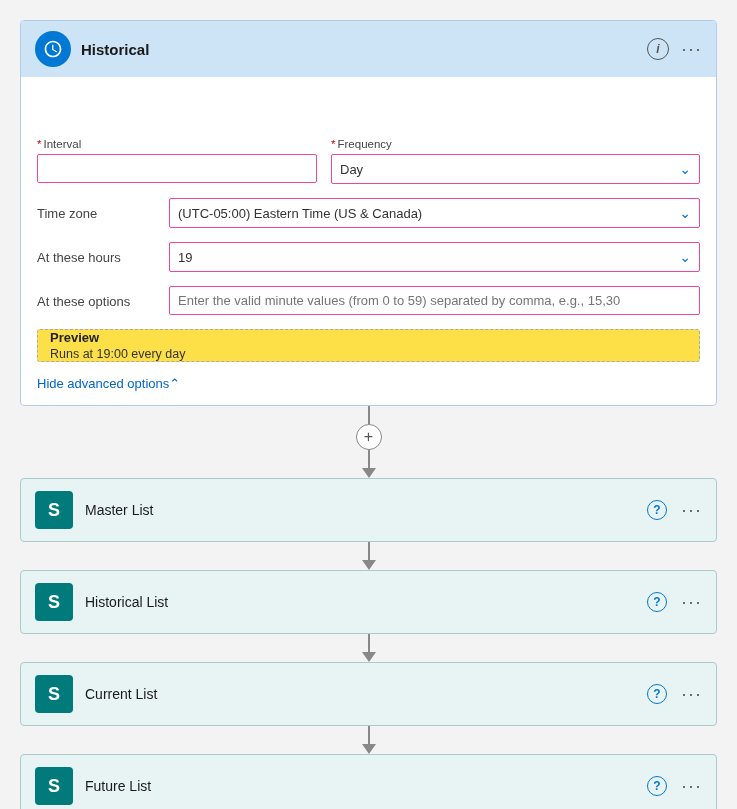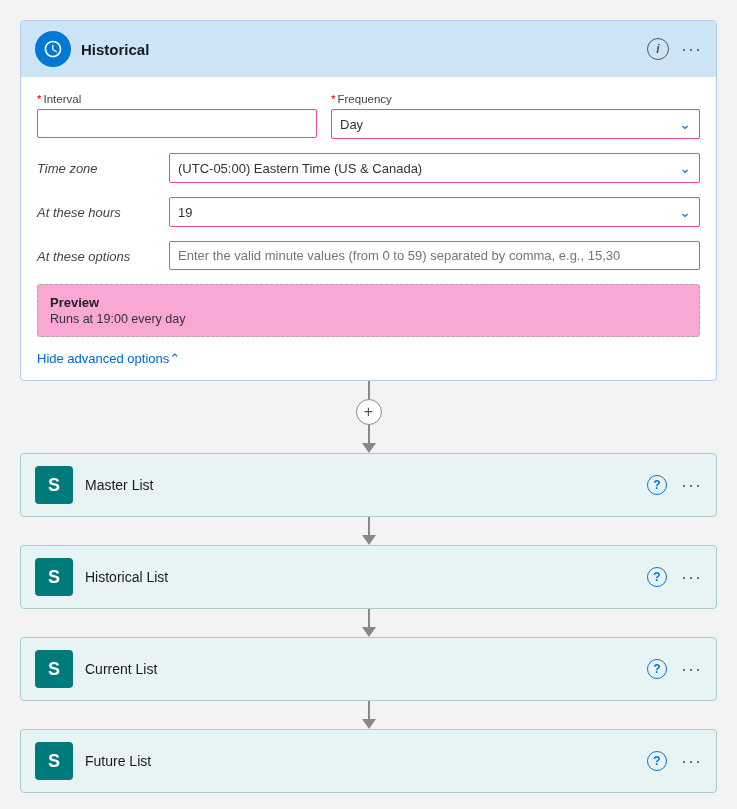--- a/index.html
+++ b/index.html
@@ -72,20 +72,21 @@
     }
     .dots-btn {
       font-size: 18px;
       letter-spacing: 1px;
       cursor: pointer;
       color: #555;
     }
 
     .card-body {
       padding: 16px 16px 14px;
+      margin-top: 45px;
     }
 
     
     .form-row {
       display: flex;
       align-items: flex-start;
       margin-bottom: 14px;
       gap: 12px;
     }
     .form-row.top-row {
@@ -131,43 +132,42 @@
     .select-box .chevron {
       color: #0078d4;
       font-size: 14px;
     }
     .row-label {
       width: 120px;
       min-width: 120px;
       font-size: 13px;
       color: #444;
       padding-top: 8px;
-      font-style: italic;
     }
     .row-input {
       flex: 1;
     }
     .row-input input[type="text"],
     .row-input .select-box {
       width: 100%;
     }
     .row-input input[type="text"] {
       background: #fff;
     }
     .row-input input[type="text"].placeholder-style {
       color: #8b5cf6;
       font-style: normal;
     }
 
     
     .preview-box {
       border: 1.5px dashed #aaa;
-      background: #f9a8d4;
+      background: #fde047;
       border-radius: 3px;
-      padding: 10px 12px;
+      padding: 0 12px;
       margin-bottom: 14px;
     }
     .preview-title {
       font-weight: 700;
       font-size: 13px;
       color: #222;
       margin-bottom: 2px;
     }
     .preview-text {
       font-size: 12.5px;

